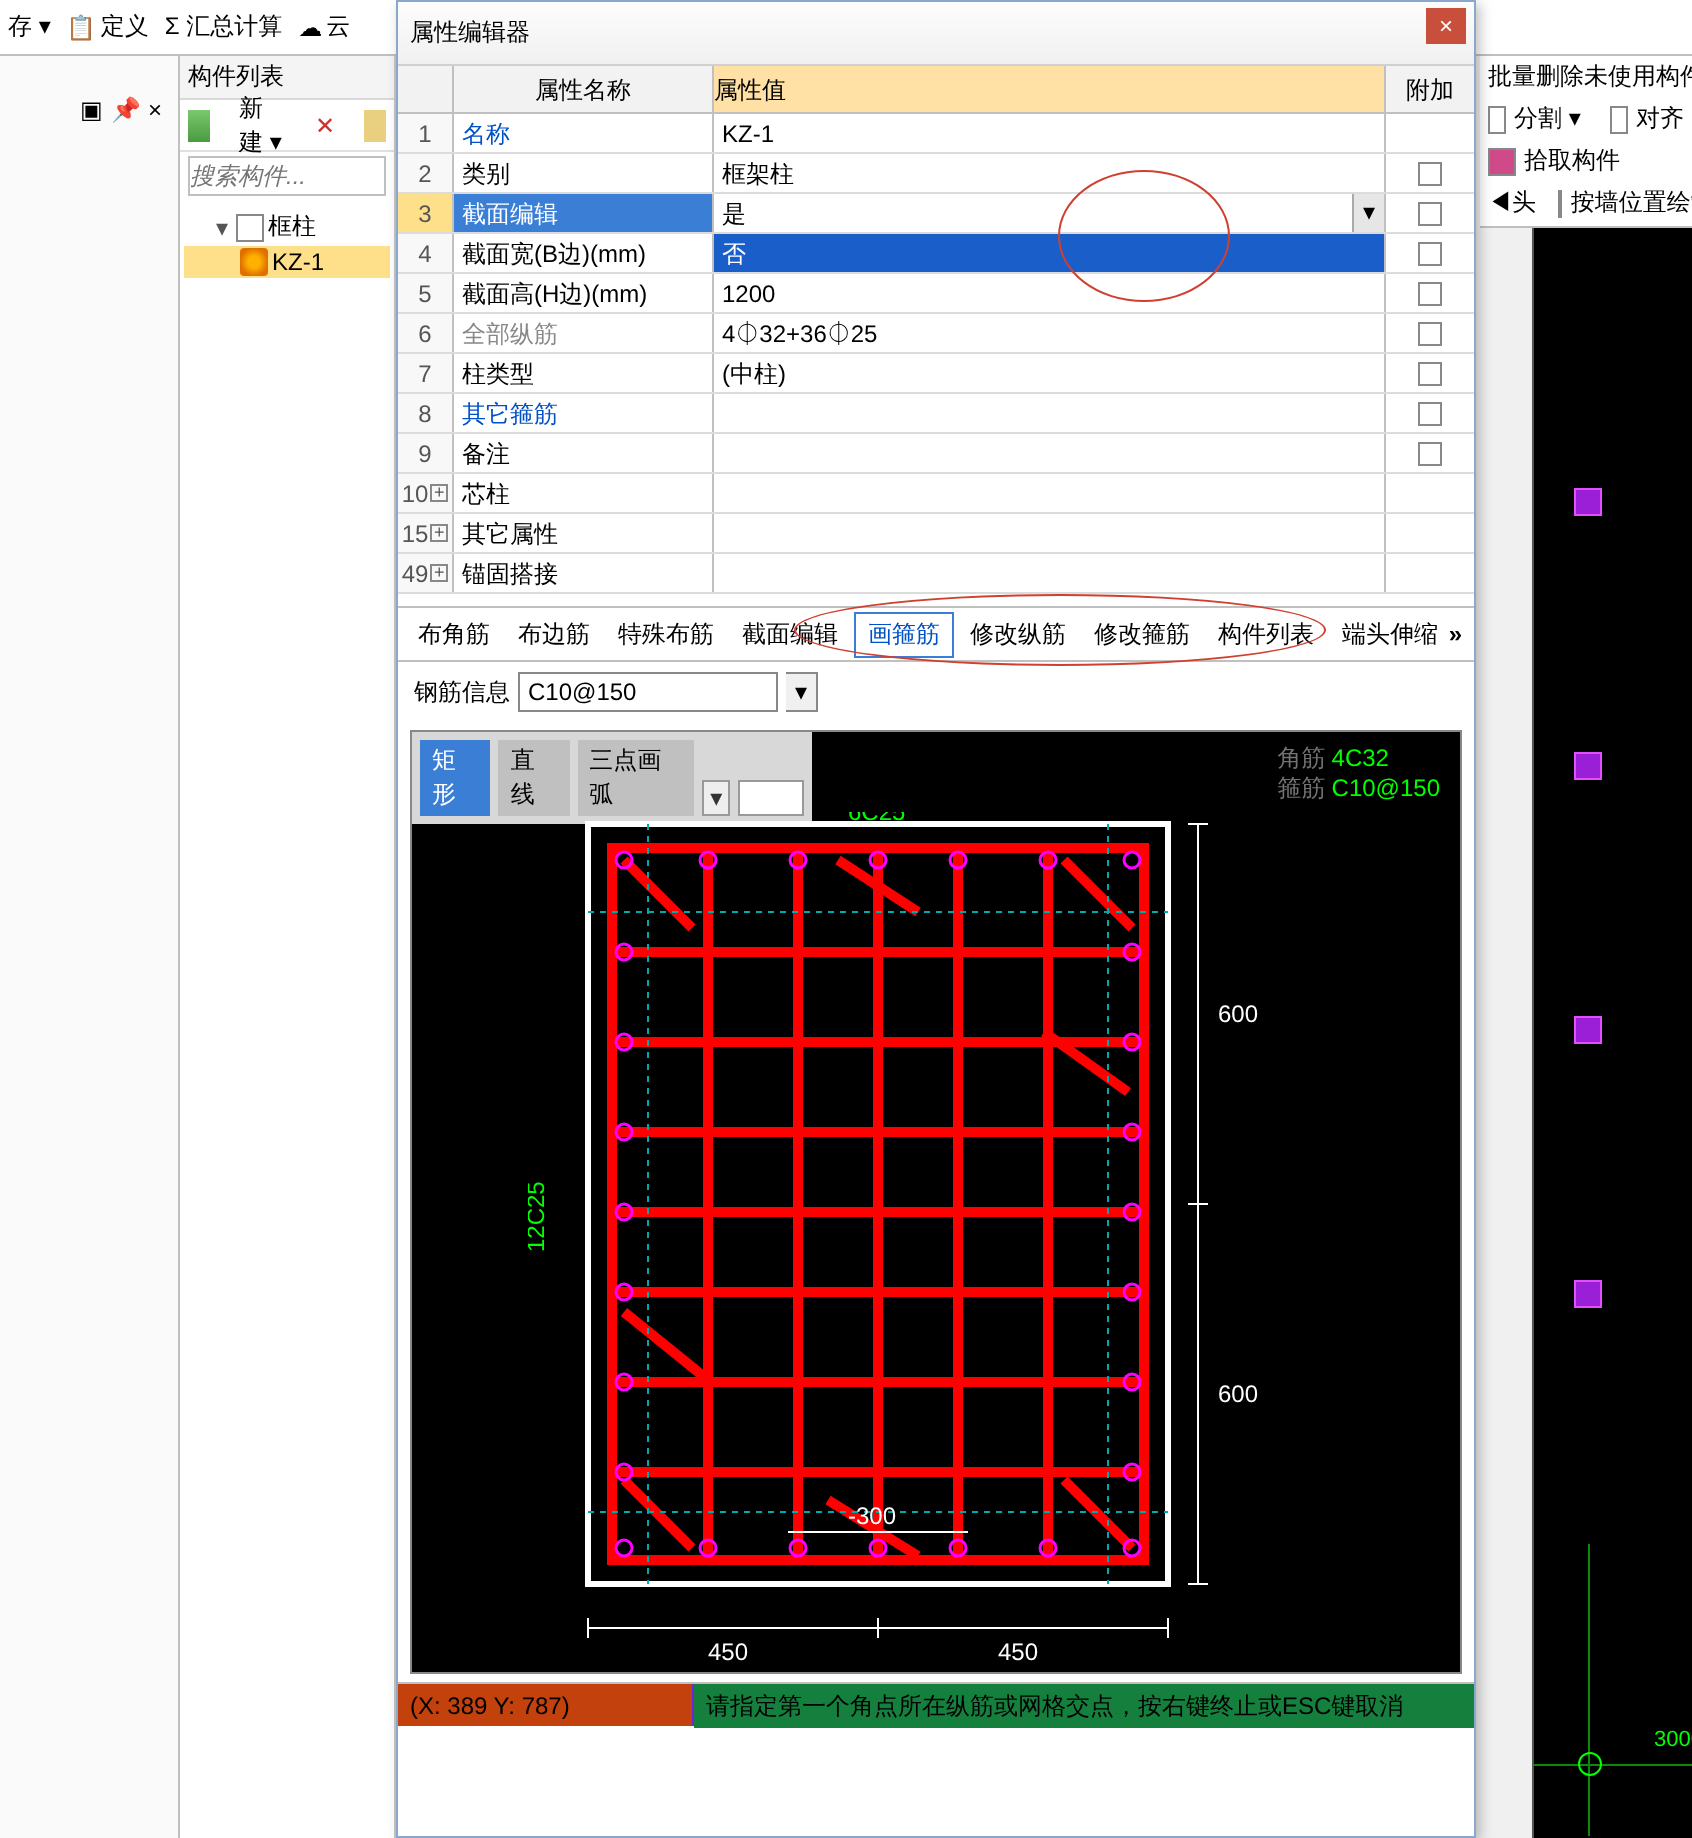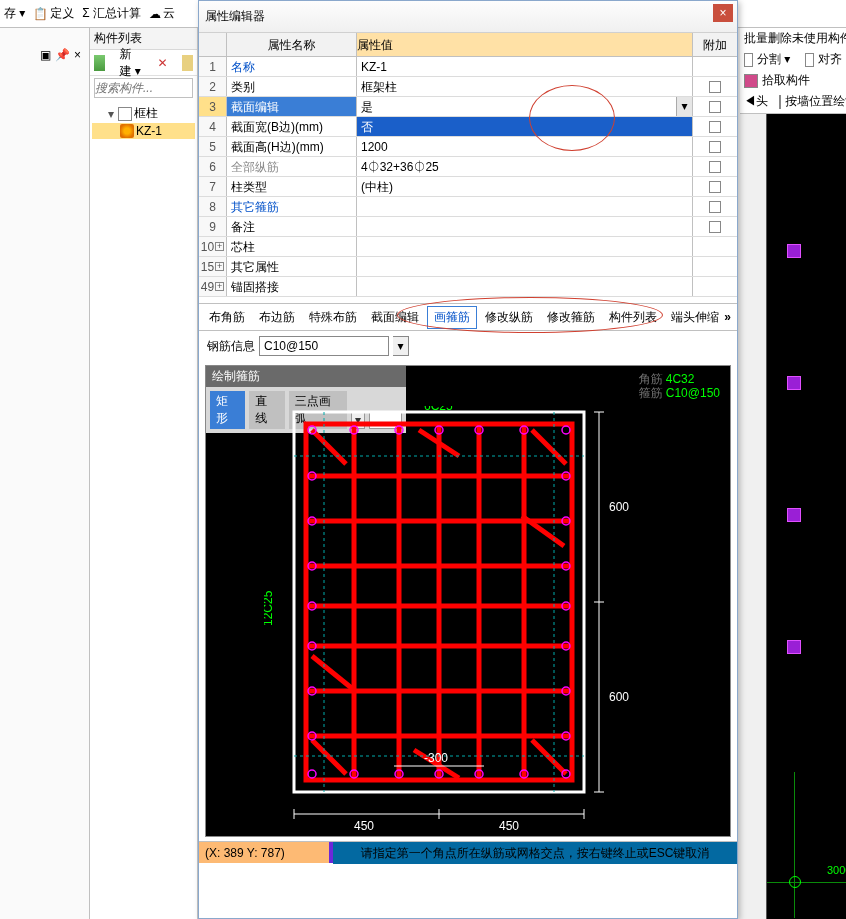--- a/index.html
+++ b/index.html
@@ -78,22 +78,22 @@
 .draw-tools .dt-btn.act { background: #3a7ed6; color: #fff; }
 .draw-tools .dt-dd { width: 14px; height: 18px; background: #eee; border: 1px solid #999; text-align: center; line-height: 16px; color: #333; }
 .draw-tools .dt-sw { width: 34px; height: 18px; background: #fff; border: 1px solid #999; }
 
 .section-svg { position: absolute; left: 58px; top: 40px; }
 
 .info-labels { position: absolute; right: 10px; top: 6px; color: #0f0; font-size: 11px; line-height: 14px; }
 .info-labels .cyan { color: #737373; }
 
 .status { display: flex; align-items: center; height: 22px; border-top: 1px solid #c0c0c0; }
-.status .sx { width: 134px; padding: 0 6px; border-right: 4px solid #6d28d9; height: 100%; line-height: 22px; background: #fdba74; }
-.status .sm { flex: 1; padding: 0 6px; line-height: 22px; background: #0369a1; text-align: center; }
+.status .sx { width: 148px; padding: 0 6px; border-right: 1px solid #6d28d9; height: 100%; line-height: 22px; background: #c2410c; }
+.status .sm { flex: 1; padding: 0 6px; line-height: 22px; background: #15803d; }
 
 
 .dark-vp { position: absolute; left: 766px; top: 114px; width: 108px; height: 805px; background: #000; border-left: 1px solid #555; }
 .dark-vp .sq { position: absolute; width: 14px; height: 14px; background: #9a1fd6; border: 1px solid #e050ff; }
 .dark-vp .gline { position: absolute; background: #0a8a0a; }
 .dark-vp .glabel { position: absolute; color: #0f0; font-size: 11px; }
 .right-tools { position: absolute; left: 740px; top: 28px; right: 0; background: #fff; height: 86px; border-bottom: 1px solid #c0c0c0; }
 .right-tools .rt-row { display: flex; align-items: center; gap: 4px; padding: 2px 4px; white-space: nowrap; }
 .ico-sm { width: 14px; height: 14px; display: inline-block; border: 1px solid #888; }
 
@@ -297,21 +297,20 @@
   <div class="redcircle rc2"></div>
 
   <div class="infoline">
     <span>钢筋信息</span>
     <input type="text" value="C10@150" style="">
     <span class="dd">▾</span>
   </div>
 
   <div class="canvas-wrap">
     <div class="draw-tools">
-      <div class="dt-title">绘制箍筋</div>
       <div class="dt-row">
         <span class="dt-btn act">矩形</span>
         <span class="dt-btn">直线</span>
         <span class="dt-btn">三点画弧</span>
         <span class="dt-dd">▾</span>
         <span class="dt-sw"></span>
       </div>
     </div>
 
     <div class="info-labels">

